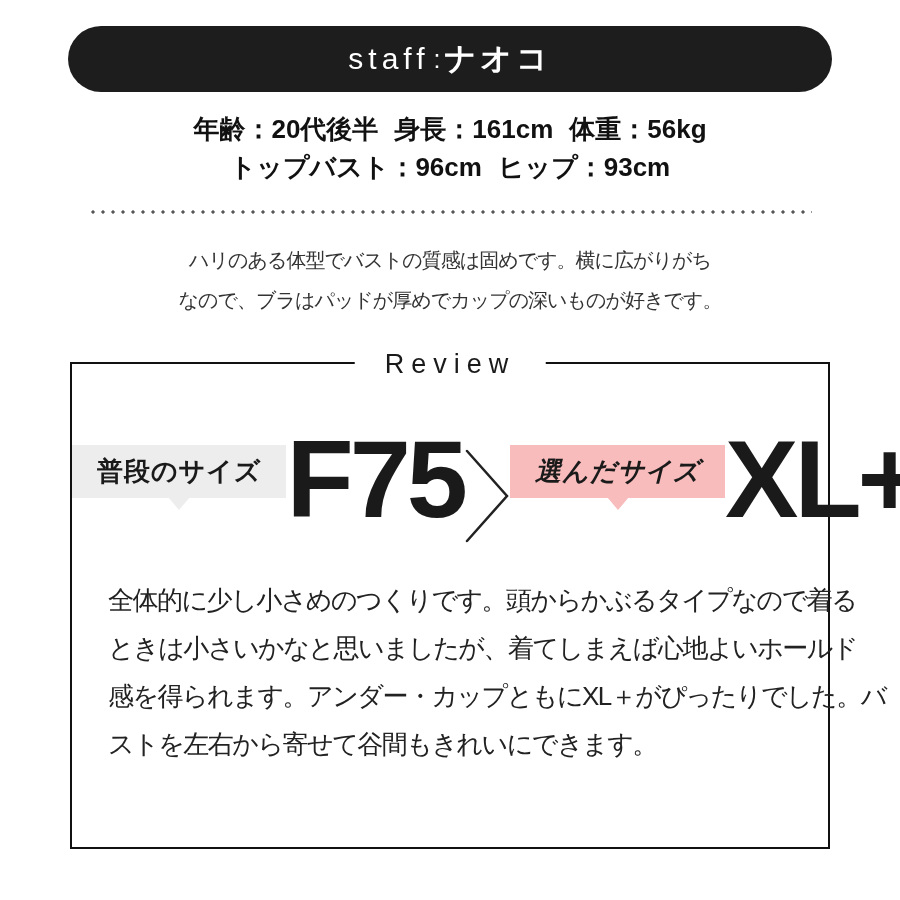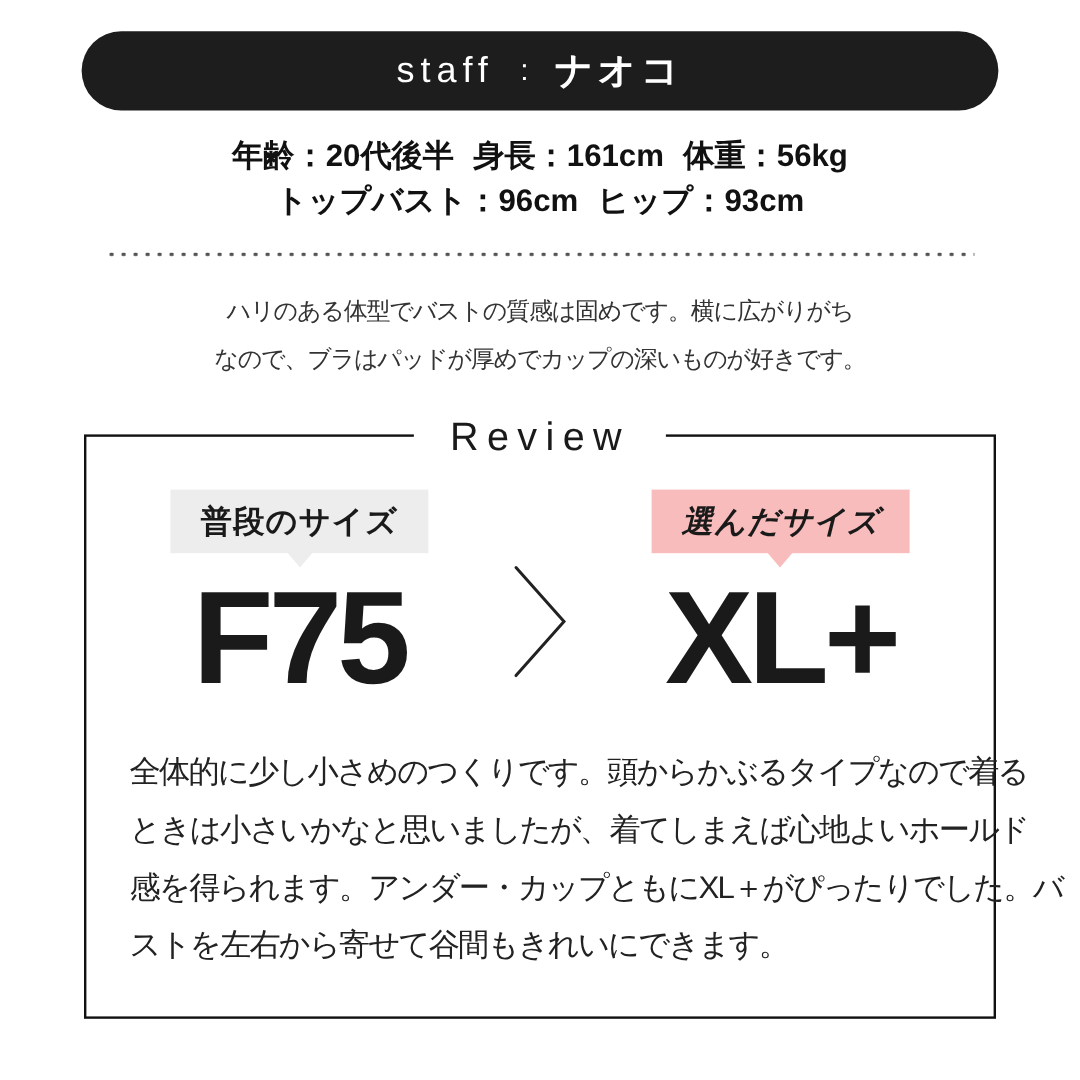--- a/index.html
+++ b/index.html
@@ -16,21 +16,21 @@
   
   .banner {
     width: 764px;
     height: 66px;
     margin: 26px auto 0;
     background: #1d1d1d;
     border-radius: 34px;
     display: flex;
     align-items: center;
     justify-content: center;
-    gap: 22px;
+    gap: 4px;
     color: #ffffff;
   }
   .banner .staff-word { font-size: 30px; font-weight: 400; letter-spacing: 5px; }
   .banner .separator  { font-size: 25px; font-weight: 400; }
   .banner .staff-name { font-size: 31px; font-weight: 700; letter-spacing: 4px; }
 
   
   .profile { margin-top: 18px; font-weight: 700; color: #111; }
   .profile-row {
     display: flex;
@@ -71,36 +71,36 @@
     border: 2px solid #111;
     background: #fff;
   }
   .review-heading {
     position: absolute;
     top: -21px;
     left: 50%;
     transform: translateX(-50%);
     background: #ffffff;
     padding: 0 30px;
-    font-size: 33px;
+    font-size: 27px;
     line-height: 42px;
     letter-spacing: 7px;
     color: #1a1a1a;
     white-space: nowrap;
   }
 
   .sizes-row {
     display: flex;
     align-items: flex-start;
     margin-top: 44px;
   }
   .size-col {
     flex: 1 1 0;
     display: flex;
-    flex-direction: column;
+    flex-direction: row;
     align-items: center;
   }
   .size-label {
     position: relative;
     font-size: 26px;
     font-weight: 700;
     letter-spacing: 1px;
     color: #1a1a1a;
     padding: 9px 25px;
     white-space: nowrap;

